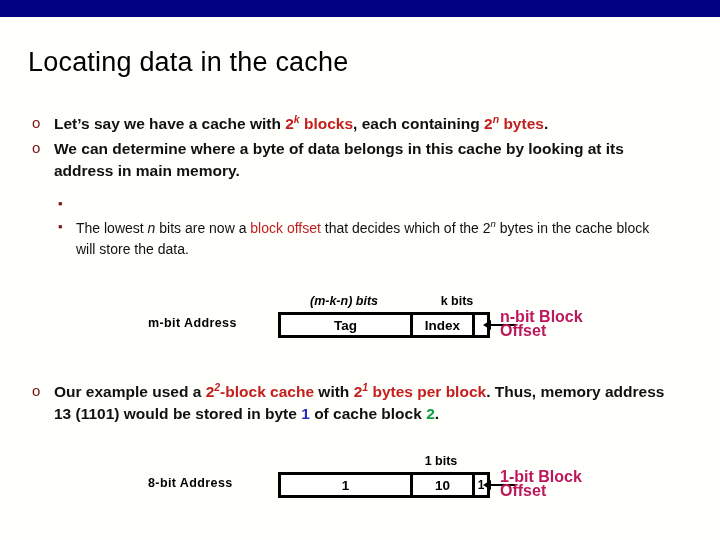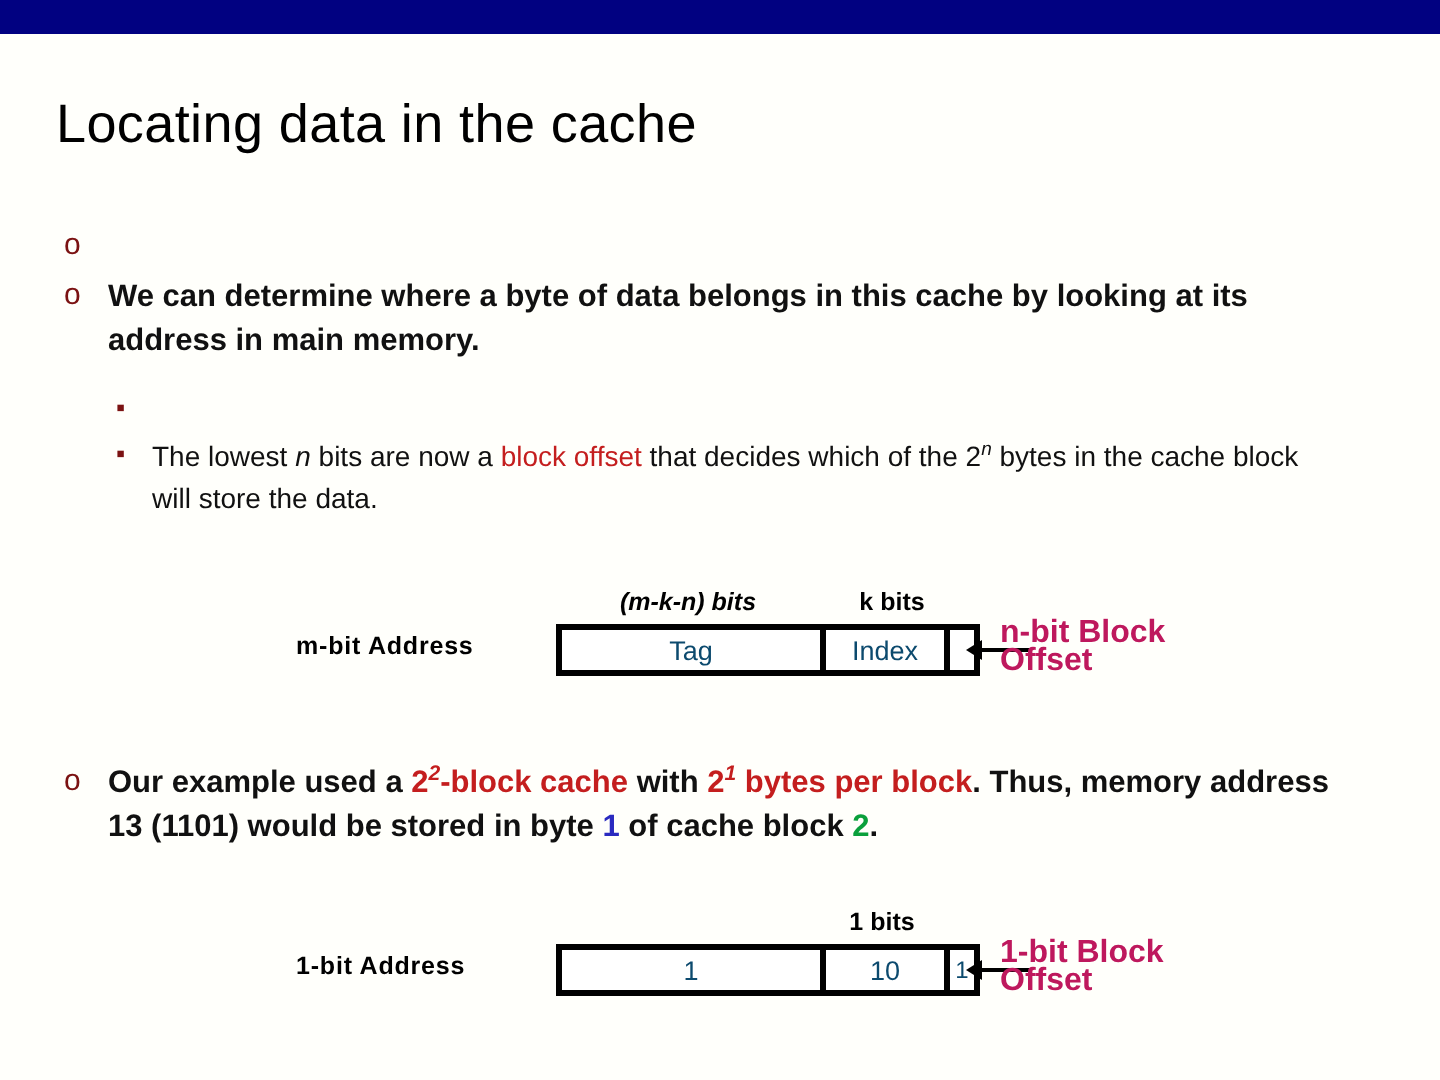--- a/index.html
+++ b/index.html
@@ -44,21 +44,21 @@
   .field-caption{
     position:absolute;font-size:12.5px;font-weight:bold;color:#000;
     text-align:center;white-space:nowrap;
   }
   .addr-box{
     position:absolute;display:flex;border:3px solid #000;background:#fff;
     box-sizing:border-box;height:26px;
   }
   .cell{
     display:flex;align-items:center;justify-content:center;
-    font-size:13.5px;font-weight:normal;color:#0c4a6e;box-sizing:border-box;
+    font-size:13.5px;font-weight:bold;color:#000000;box-sizing:border-box;
     height:100%;
   }
   .cell.div{border-right:3px solid #000;}
   .cell.tag{width:132px;}
   .cell.index{width:62px;}
   .cell.off{width:12px;font-size:12px;}
   .arrow{
     position:absolute;height:2px;background:#000;
   }
   .arrow:before{
@@ -75,62 +75,63 @@
 <body>
 
 <div class="top-bar"></div>
 
 <div class="slide">
 
   <div class="page-title">Locating data in the cache</div>
 
   <div class="bullet" style="left:32px;top:96px;width:640px;">
     <span class="marker">o</span>
+    <span class="btext">Let’s say we have a cache with <span class="red">2<sup>k</sup> blocks</span>, each containing <span class="red">2<sup>n</sup> bytes</span>.</span>
   </div>
 
   <div class="bullet" style="left:32px;top:121px;width:620px;">
     <span class="marker">o</span>
     <span class="btext">We can determine where a byte of data belongs in this cache by looking at its address in main memory.</span>
   </div>
 
   <div class="bullet sub" style="left:58px;top:178px;width:600px;">
     <span class="marker">▪</span>
   </div>
 
   <div class="bullet sub" style="left:58px;top:201px;width:600px;">
     <span class="marker">▪</span>
     <span class="btext">The lowest <span class="it">n</span> bits are now a <span style="color:#c41e1e">block offset</span> that decides which of the 2<sup>n</sup> bytes in the cache block will store the data.</span>
   </div>
 
   <div class="diagram" style="top:272px;">
     <div class="addr-label" style="left:148px;top:27px;">m-bit Address</div>
 
     <div class="field-caption" style="left:278px;top:5px;width:132px;font-style:italic;">(m-k-n) bits</div>
-    <div class="field-caption" style="left:415px;top:5px;width:62px;">k bits</div>
+    <div class="field-caption" style="left:426px;top:5px;width:62px;">k bits</div>
 
     <div class="addr-box" style="left:278px;top:23px;">
       <div class="cell tag div">Tag</div>
       <div class="cell index div">Index</div>
       <div class="cell off"></div>
     </div>
 
     <div class="arrow" style="left:490px;top:35px;width:26px;"></div>
     <div class="offset-note" style="left:500px;top:21px;">
       <span>n-bit Block</span><br>
       <span>Offset</span>
     </div>
   </div>
 
   <div class="bullet" style="left:32px;top:364px;width:640px;">
     <span class="marker">o</span>
     <span class="btext">Our example used a <span class="red">2<sup>2</sup>-block cache</span> with <span class="red">2<sup>1</sup> bytes per block</span>. Thus, memory address 13 (1101) would be stored in byte <span class="blue">1</span> of cache block <span class="green">2</span>.</span>
   </div>
 
   <div class="diagram" style="top:432px;">
-    <div class="addr-label" style="left:148px;top:27px;">1-bit Address</div>
+    <div class="addr-label" style="left:148px;top:27px;">8-bit Address</div>
 
     <div class="field-caption" style="left:410px;top:5px;width:62px;">1 bits</div>
 
     <div class="addr-box" style="left:278px;top:23px;">
       <div class="cell tag div">1</div>
       <div class="cell index div green">10</div>
       <div class="cell off blue">1</div>
     </div>
 
     <div class="arrow" style="left:490px;top:35px;width:26px;"></div>

